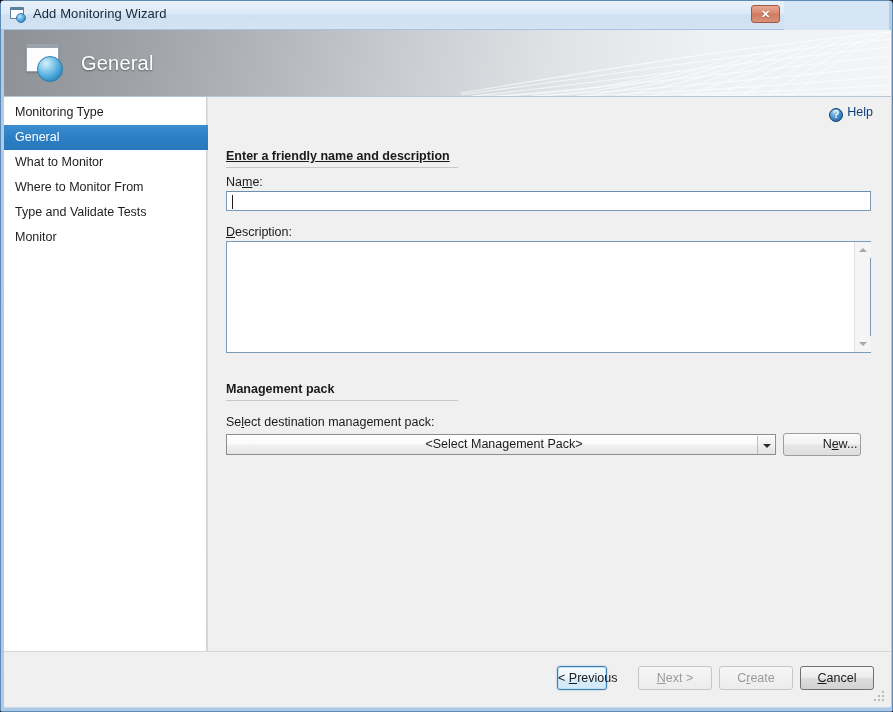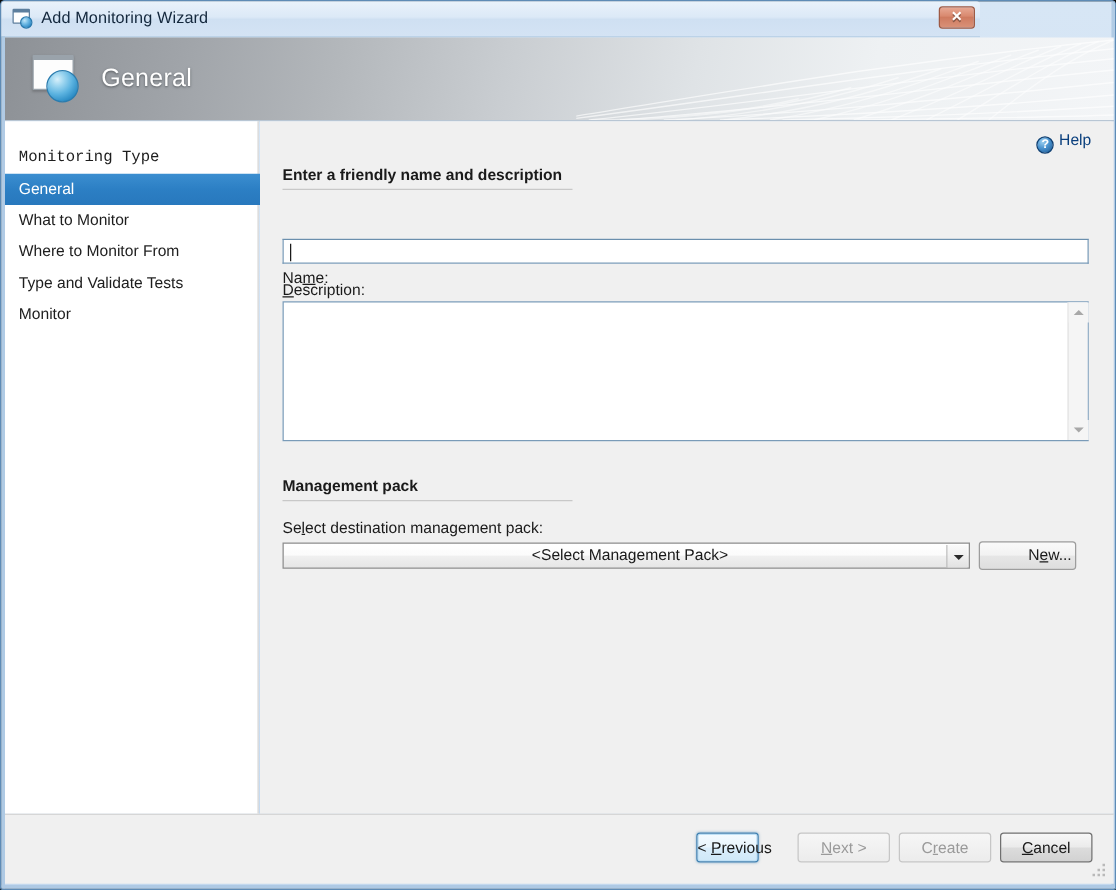--- a/index.html
+++ b/index.html
@@ -167,21 +167,21 @@
   .nav-item {
     position: relative;
     height: 25px;
     line-height: 25px;
     padding-left: 11px;
     font-size: 12.5px;
     color: #1d1d1d;
     cursor: pointer;
     white-space: nowrap;
   }
-  .nav-item.first { margin-top: 17px; font-family: Liberation Mono, monospace; }
+  .nav-item.first { margin-top: 3px; }
   .nav-item.selected {
     background: linear-gradient(180deg,#3b8ed0 0%, #2c7fc4 50%, #2878bd 100%);
     color: #ffffff;
     width: 201px;
   }
 
   
   .content {
     position: absolute;
     left: 204px; top: 0;
@@ -420,23 +420,23 @@
       <div class="nav-item">Type and Validate Tests</div>
       <div class="nav-item">Monitor</div>
     </div>
 
     <div class="content">
 
       <div class="help-link">
         <span class="help-icon">?</span><span>Help</span>
       </div>
 
-      <div class="section-head" style="left:18px; top:36px; width:232px;">Enter a friendly name and description</div>
-
-      <div class="fld-label" style="left:18px; top:78px;margin-top:40px;"><span>Na</span><u>m</u><span>e:</span></div>
+      <div class="section-head" style="left:18px; top:52px; width:232px;text-decoration:underline;">Enter a friendly name and description</div>
+
+      <div class="fld-label" style="left:18px; top:78px;"><span>Na</span><u>m</u><span>e:</span></div>
 
       <div class="text-input" style="left:18px; top:94px; width:645px; height:20px;">
         <span class="caret"></span>
       </div>
 
       <div class="fld-label" style="left:18px; top:128px;"><u>D</u><span>escription:</span></div>
 
       <div class="textarea-box" style="left:18px; top:144px; width:645px; height:112px;">
         <div class="vscroll">
           <div class="arrow up">

